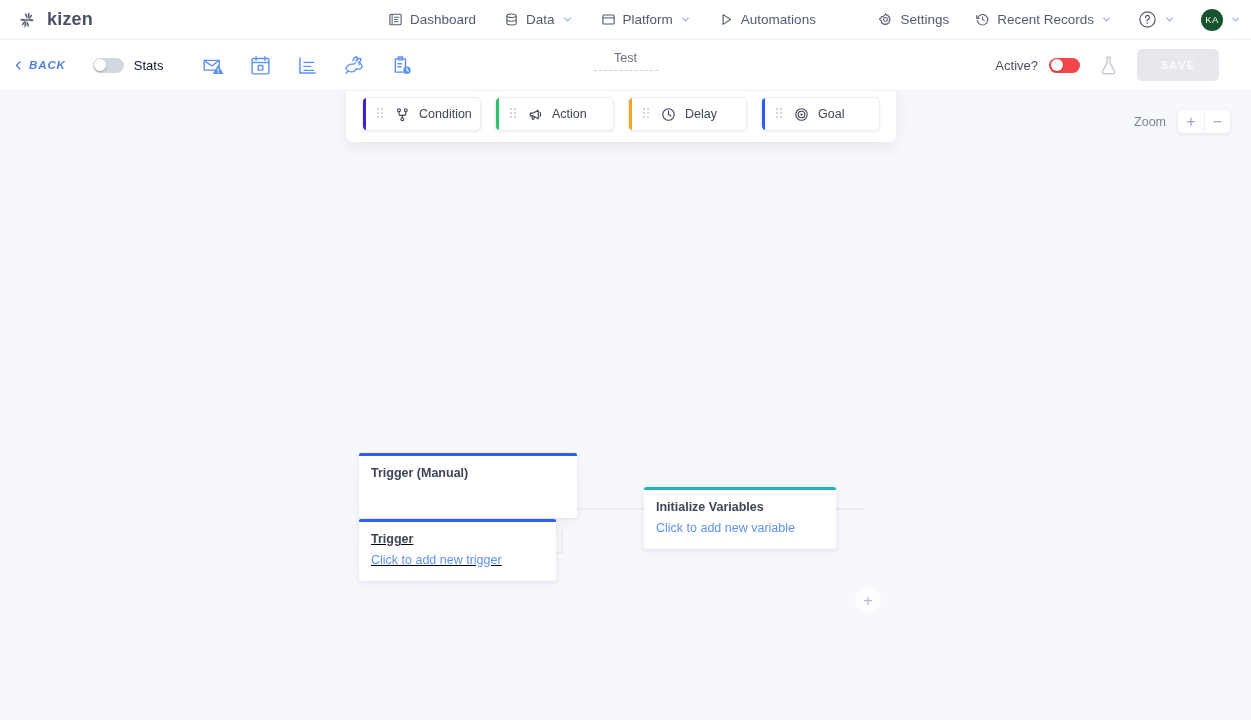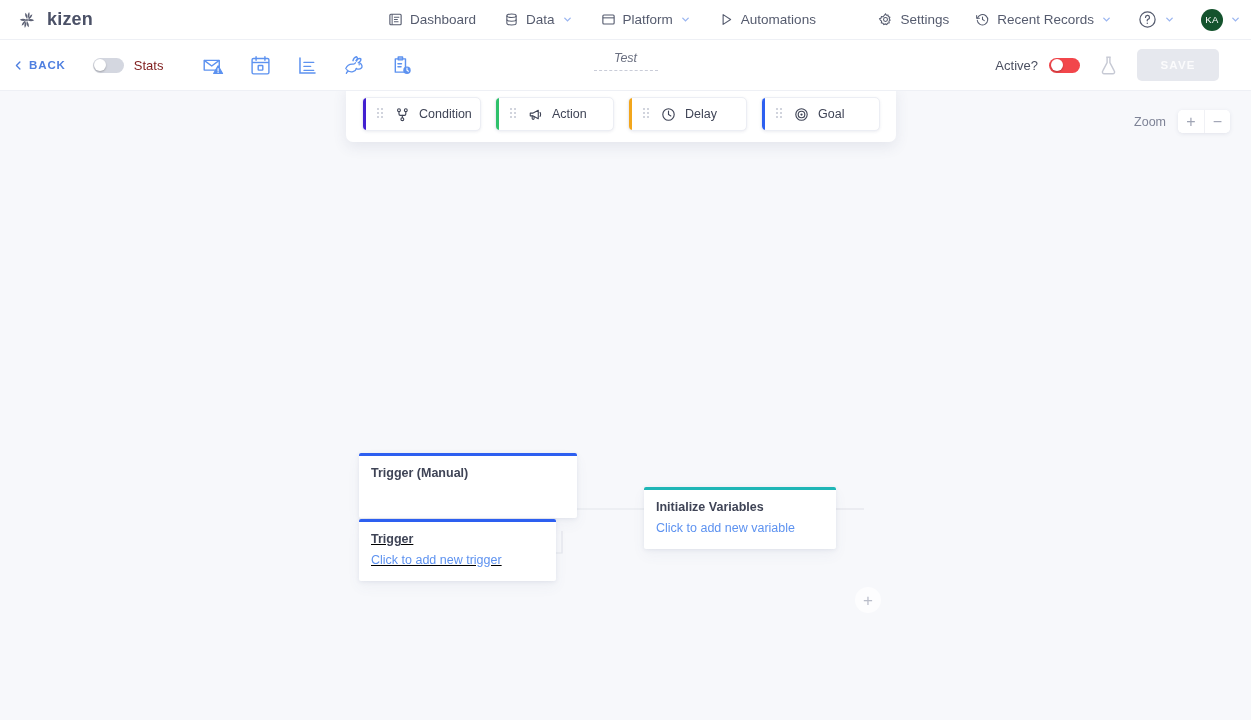--- a/index.html
+++ b/index.html
@@ -46,41 +46,42 @@
     height: 51px;
     background: #ffffff;
     border-bottom: 1px solid #eef0f5;
     display: flex; align-items: center;
     z-index: 30;
   }
   .back-link {
     display: flex; align-items: center; gap: 5px; padding-left: 13px;
     color: #4e7fe0; font-size: 11.5px; font-weight: 600; letter-spacing: .9px;
     cursor: pointer;
+    font-style: italic;
   }
   .back-chev { width: 11px; height: 11px; display: block; }
   .stats-group { display: flex; align-items: center; gap: 10px; margin-left: 27px; }
   .toggle {
     width: 31px; height: 15px; border-radius: 8px; background: #d4d7e0;
     position: relative; cursor: pointer; flex: none;
   }
   .toggle .knob {
     position: absolute; top: 1.5px; left: 1.5px;
     width: 12px; height: 12px; border-radius: 50%;
     background: #fff; box-shadow: 0 1px 2px rgba(0,0,0,.25);
   }
   .toggle.red { background: #f2464b; }
-  .stats-label { font-size: 13px; color: #7f1d1d; }
+  .stats-label { font-size: 13px; color: #0f172a; }
 
   .icon-row { display: flex; align-items: center; gap: 24px; margin-left: 39px; }
   .tool-ico { width: 23px; height: 23px; display: block; color: #5d92f0; cursor: pointer; }
 
   .title-wrap {
     position: absolute; left: 50%; transform: translateX(-50%);
-    top: 11px; text-align: center; cursor: text; font-style: italic;
+    top: 11px; text-align: center; cursor: text;
   }
   .title-text { font-size: 12.5px; color: #6a6f80; }
   .title-underline {
     margin-top: 5px; width: 64px; height: 0;
     border-bottom: 1px dashed #c9ccd8;
   }
 
   .subbar-right { display: flex; align-items: center; gap: 18px; margin-left: auto; padding-right: 32px; }
   .active-group { display: flex; align-items: center; gap: 11px; }
   .active-label { font-size: 13px; color: #4a4f60; }

